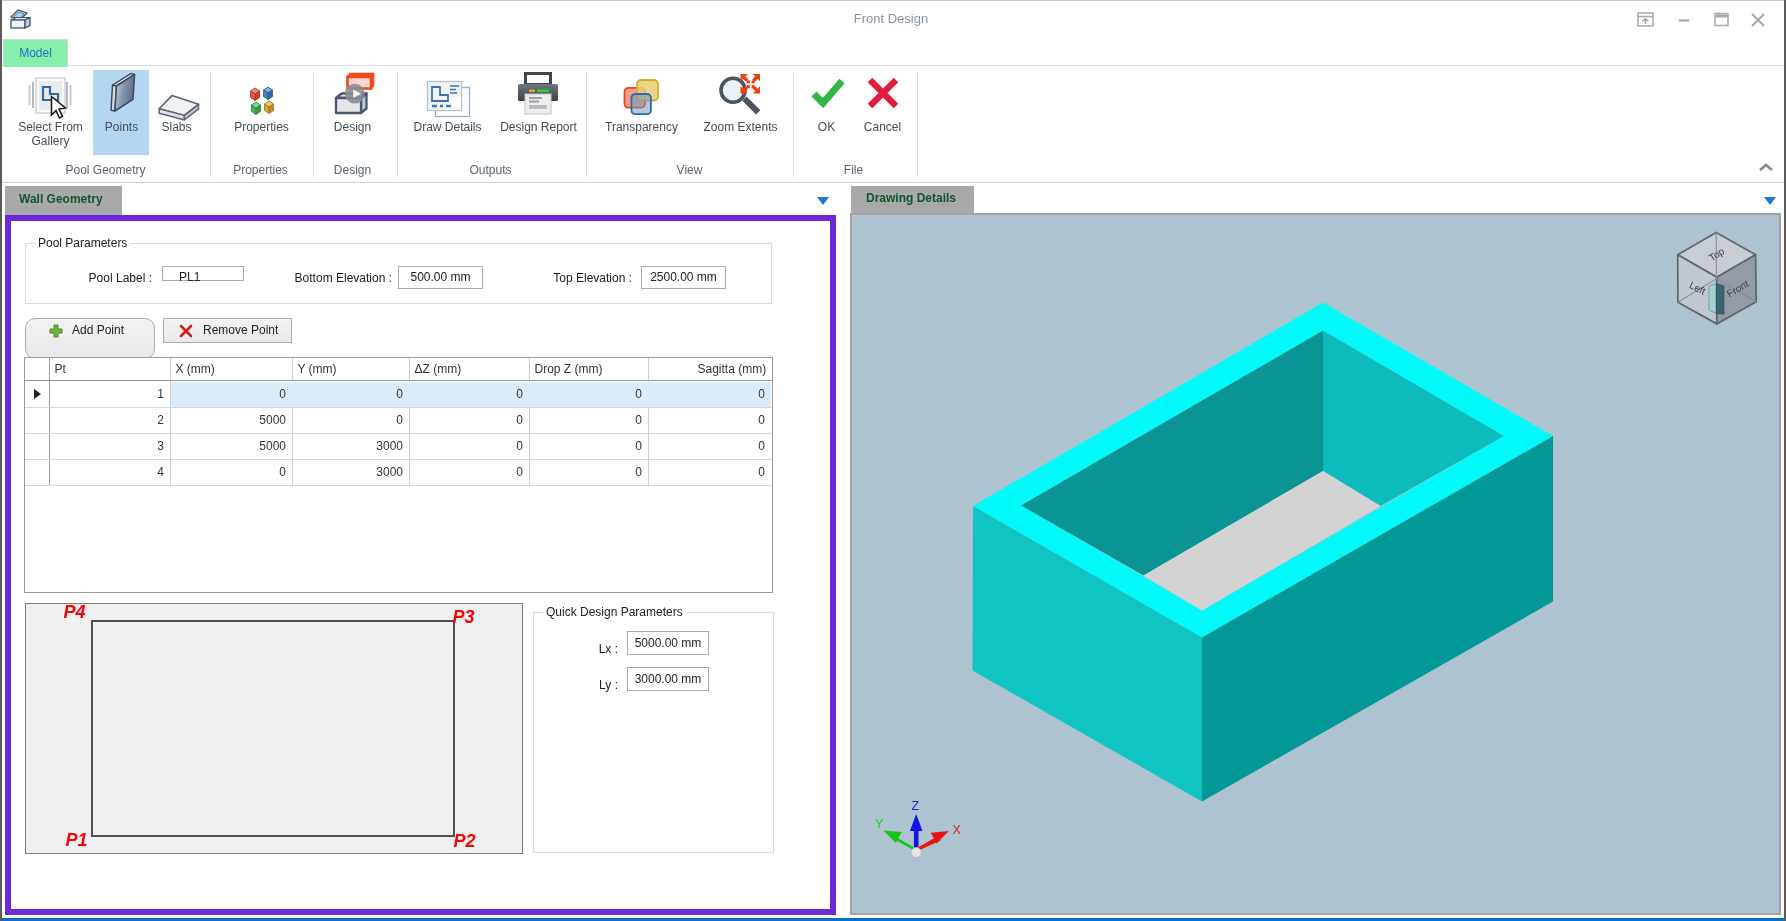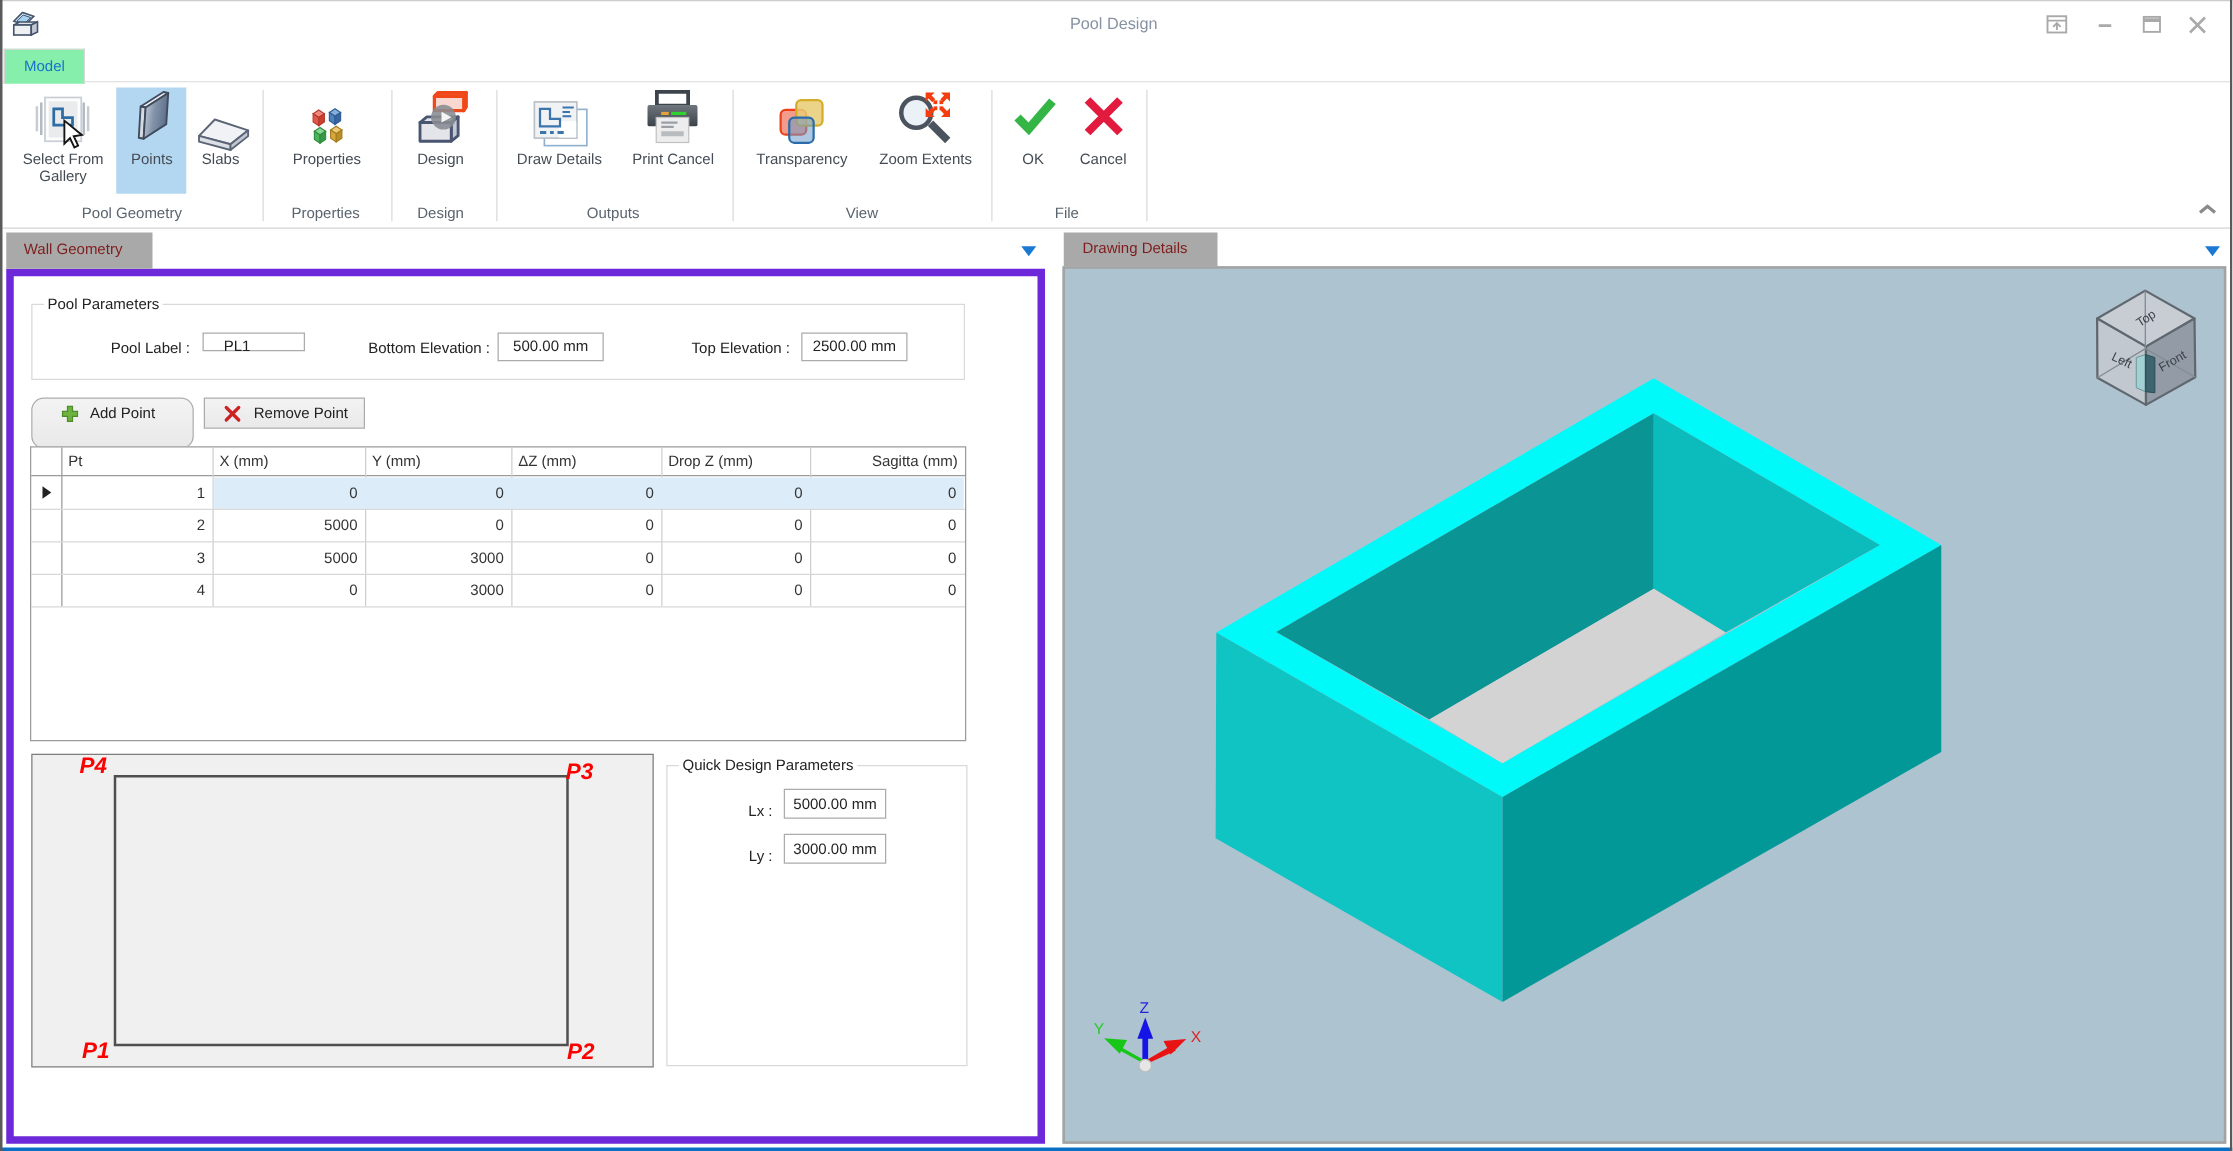--- a/index.html
+++ b/index.html
@@ -16,41 +16,41 @@
   
   #tabrow { left:2px; top:39px; width:1782px; height:27px; border-bottom:1px solid #d9d9d9; background:#fff; }
   #modeltab { left:3px; top:39px; width:65px; height:28px; background:#86efac; border:1px solid #d5d5d5; border-bottom:none; color:#1b72cc; text-align:center; line-height:26px; z-index:2; }
   
   #ribbon { left:2px; top:66px; width:1782px; height:117px; background:#fff; border-bottom:1px solid #d3d3d3; }
   .rsep { position:absolute; top:6px; width:1px; height:105px; background:#dadada; }
   .glabel { position:absolute; top:97px; font-size:12px; color:#5a646f; text-align:center; width:120px; margin-left:-60px; }
   .blabel { position:absolute; top:54px; font-size:12px; color:#454c55; text-align:center; width:110px; margin-left:-55px; line-height:14px; }
   .chev { position:absolute; left:1755px; top:95px; width:18px; height:14px; }
   
-  .ptab { background:#a9a9a9; color:#7f1d1d; line-height:27px; z-index:3; }
+  .ptab { background:#a9a9a9; color:#14532d; line-height:27px; z-index:3;font-weight:bold; }
   #lpanel { left:5px; top:215px; width:831px; height:700px; border:6px solid #6d28d9; background:#fff; }
   #rpanel { left:850px; top:213px; width:931px; height:702px; border:2px solid #a3a3a3; background:#aec3d0; }
   .dropt { width:0; height:0; border-left:6.5px solid transparent; border-right:6.5px solid transparent; border-top:8px solid #1b79d3; }
   
   .gbox { position:absolute; border:1px solid #d9d9d9; }
   .gbox>span { position:absolute; top:-8px; left:9px; background:#fff; padding:0 3px; color:#222; }
   .tbox { position:absolute; border:1px solid #ababab; background:#fff; line-height:21px; color:#222; }
   .flabel { position:absolute; text-align:right; color:#222; }
   .btn { position:absolute; border:1px solid #ababab; background:linear-gradient(#f3f3f3,#e9e9e9); color:#222; }
   .plabel { color:#fb0200; font-size:18px; font-weight:bold; font-style:italic; }
   .cv { position:absolute; width:112px; text-align:right; color:#333; }
 </style>
 </head>
 <body>
 <div class="abs" id="frame-t"></div>
 <div class="abs" id="frame-b"></div>
 <div class="abs" id="frame-l"></div>
 <div class="abs" id="frame-r"></div>
 
-<div class="abs" id="title">Pool Design</div>
+<div class="abs" id="title">Front Design</div>
 <div class="abs" id="appicon" style="left:10px;top:9px;">
   <svg width="24" height="22" viewBox="0 0 24 22">
     <polygon points="1,8 8,1 17,4 10,11" fill="#cfe7f6" stroke="#44536b" stroke-width="1.3"></polygon>
     <polygon points="3.5,8 8.5,3 14.5,5 9.5,10" fill="#a5d2ee" stroke="#44536b" stroke-width="0.8"></polygon>
     <polygon points="1,11 6,8.5 20,8.5 15,11" fill="#dfe3e8" stroke="#44536b" stroke-width="1.2"></polygon>
     <rect x="1" y="11" width="14" height="8" fill="#eef0f2" stroke="#44536b" stroke-width="1.3"></rect>
     <polygon points="15,11 20,8.5 20,16.5 15,19" fill="#c3c9d2" stroke="#44536b" stroke-width="1.3"></polygon>
   </svg>
 </div>
 <div class="abs" id="winbtns" style="left:1630px;top:10px;">
@@ -201,21 +201,21 @@
 
   <svg class="abs" style="left:864px;top:10px" width="34" height="34" viewBox="0 0 34 34">
     <path d="M4 4 L30 30 M30 4 L4 30" fill="none" stroke="#e11a3e" stroke-width="6.4"></path>
   </svg>
   <div class="blabel" style="left:48.5px;top:54px">Select From<br>Gallery</div>
   <div class="blabel" style="left:119.5px">Points</div>
   <div class="blabel" style="left:174.5px">Slabs</div>
   <div class="blabel" style="left:259.5px">Properties</div>
   <div class="blabel" style="left:350.5px">Design</div>
   <div class="blabel" style="left:445.5px">Draw Details</div>
-  <div class="blabel" style="left:536.5px">Print Cancel</div>
+  <div class="blabel" style="left:536.5px">Design Report</div>
   <div class="blabel" style="left:639.5px">Transparency</div>
   <div class="blabel" style="left:738.5px">Zoom Extents</div>
   <div class="blabel" style="left:824.5px">OK</div>
   <div class="blabel" style="left:880.5px">Cancel</div>
 </div>
 
 <div class="abs ptab" style="left:5px;top:186px;width:117px;height:29px;padding-left:14px;">Wall Geometry</div>
 <div class="abs dropt" style="left:817px;top:197px;"></div>
 <div class="abs" id="lpanel">
 

